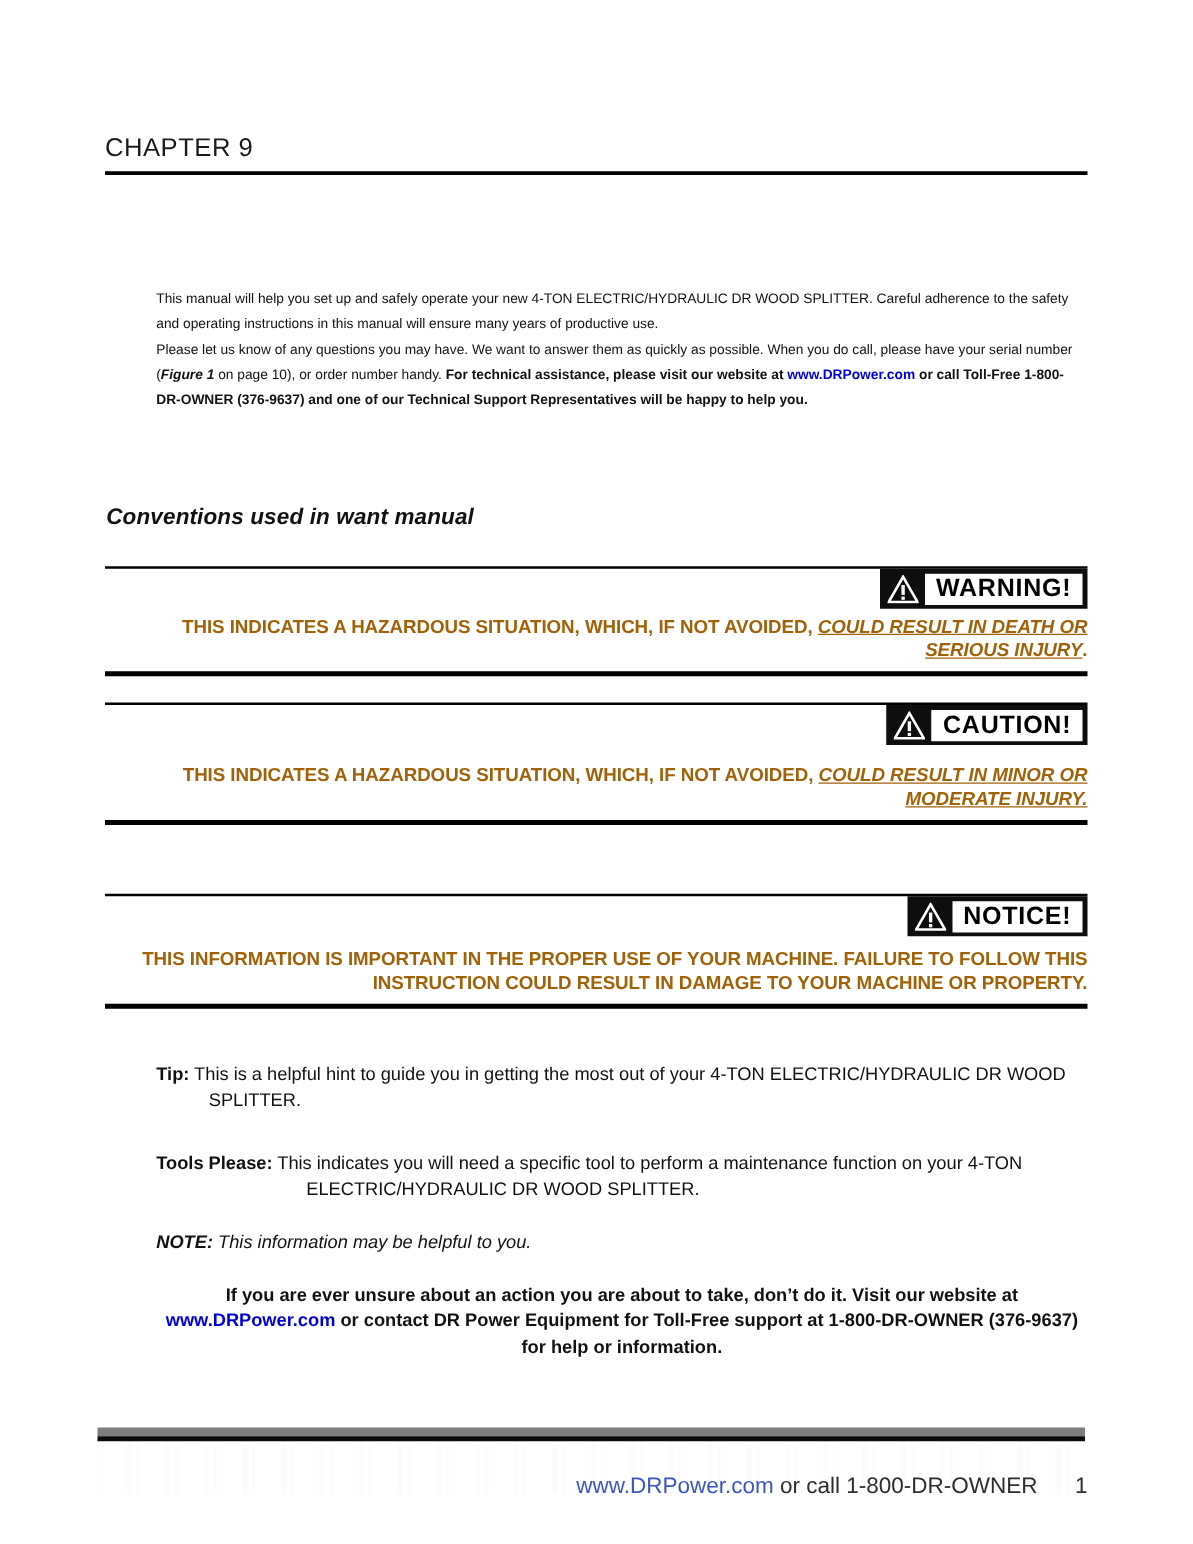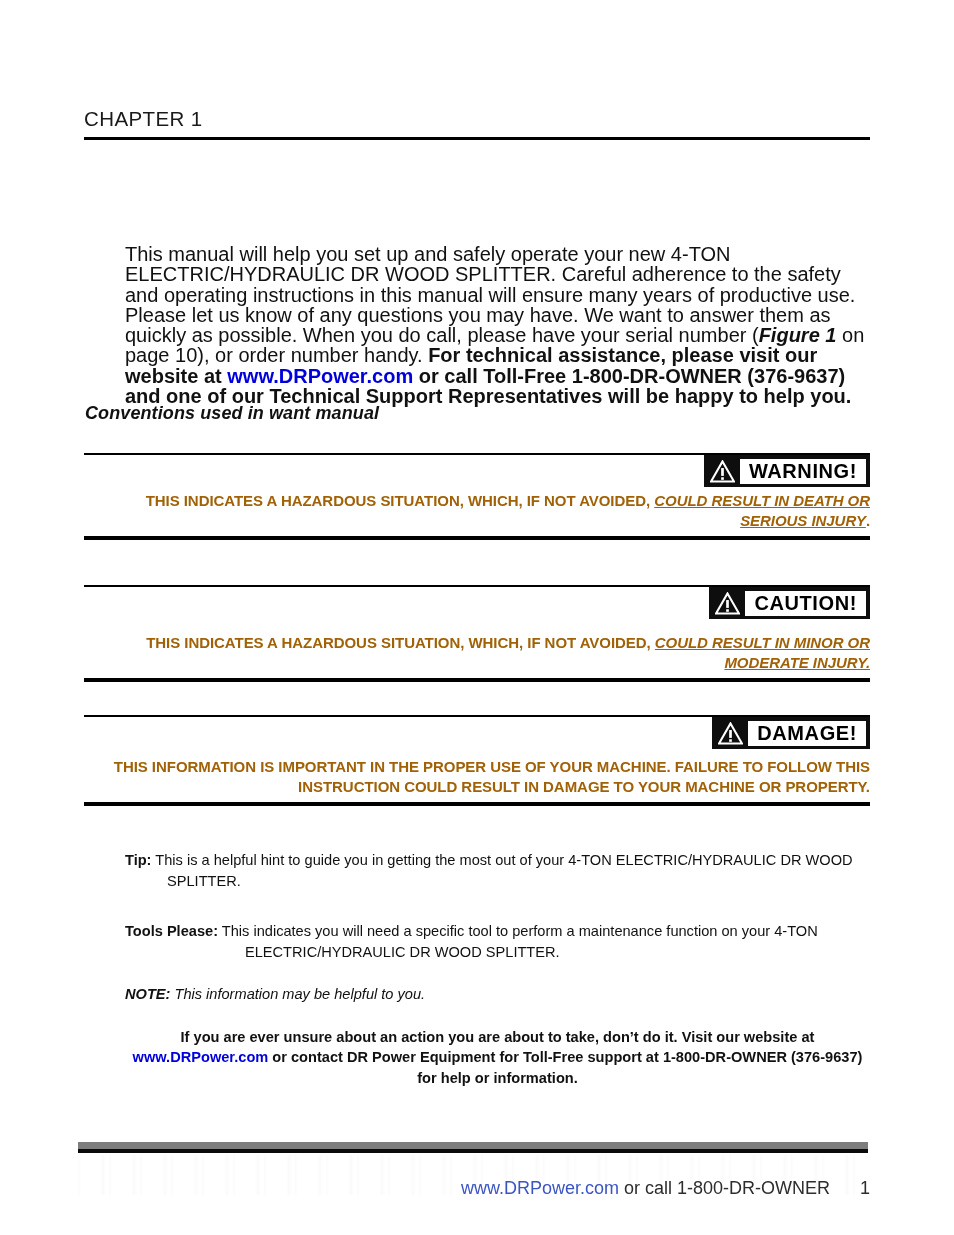--- a/index.html
+++ b/index.html
@@ -38,23 +38,23 @@
     margin-top: 6px;
     height: 3px;
     background: #000000;
     width: 100%;
   }
 
   
   .intro {
     position: absolute;
     left: 125px;
-    top: 244px;
+    top: 229px;
     width: 745px;
-    font-size: 20px;
+    font-size: 11px;
     line-height: 20.3px;
     color: #111111;
   }
   .intro p { margin: 0; }
   .intro .para2 { margin-top: 0px; }
   .b { font-weight: 700; }
   .bi { font-weight: 700; font-style: italic; }
   .link-blue { color: #0000dd; font-weight: 700; }
 
   
@@ -208,21 +208,21 @@
     background-size: 31px 100%;
     opacity: 0.55;
   }
 </style>
 </head>
 <body>
 
 <div class="page">
 
   <div class="chapter-head">
-    <div class="chapter-title">CHAPTER 1</div>
+    <div class="chapter-title">CHAPTER 9</div>
     <div class="chapter-rule"></div>
   </div>
 
   <div class="intro">
     <p>
       <span>This manual will help you set up and safely operate your new 4-TON ELECTRIC/HYDRAULIC DR WOOD SPLITTER. Careful adherence to the safety and operating instructions in this manual will ensure many years of productive use.</span>
     </p>
     <p class="para2">
       <span>Please let us know of any questions you may have.  We want to answer them as quickly as possible.  When you do call, please have your serial number (</span><span class="bi">Figure 1</span><span> on page 10), or order number handy.  </span><span class="b">For technical assistance, please visit our website at </span><span class="link-blue">www.DRPower.com</span><span class="b"> or call Toll-Free 1-800-DR-OWNER (376-9637) and one of our Technical Support Representatives will be happy to help you.</span>
     </p>
@@ -237,21 +237,21 @@
         <polygon points="13,1.5 25,22.5 1,22.5" fill="none" stroke="#ffffff" stroke-width="2.2" stroke-linejoin="miter"></polygon>
         <rect x="11.6" y="8.4" width="2.8" height="8.2" fill="#ffffff"></rect>
         <rect x="11.6" y="18.0" width="2.8" height="2.7" fill="#ffffff"></rect>
       </svg>
       <span class="word">WARNING!</span>
     </div>
     <div class="alert-body"><span>THIS INDICATES A HAZARDOUS SITUATION, WHICH, IF NOT AVOIDED, </span><span class="emph">COULD RESULT IN DEATH OR SERIOUS INJURY</span><span>.</span></div>
     <div class="alert-rule-bottom"></div>
   </div>
 
-  <div class="alert" style="top:585px;">
+  <div class="alert" style="top:562px;">
     <div class="alert-rule-top"></div>
     <div class="badge">
       <svg class="tri" viewBox="0 0 26 24">
         <polygon points="13,1.5 25,22.5 1,22.5" fill="none" stroke="#ffffff" stroke-width="2.2" stroke-linejoin="miter"></polygon>
         <rect x="11.6" y="8.4" width="2.8" height="8.2" fill="#ffffff"></rect>
         <rect x="11.6" y="18.0" width="2.8" height="2.7" fill="#ffffff"></rect>
       </svg>
       <span class="word">CAUTION!</span>
     </div>
     <div class="alert-body" style="margin-top:14px;"><span>THIS INDICATES A HAZARDOUS SITUATION, WHICH, IF NOT AVOIDED, </span><span class="emph">COULD RESULT IN MINOR OR MODERATE INJURY.</span><span></span></div>
@@ -259,21 +259,21 @@
   </div>
 
   <div class="alert" style="top:715px;">
     <div class="alert-rule-top"></div>
     <div class="badge">
       <svg class="tri" viewBox="0 0 26 24">
         <polygon points="13,1.5 25,22.5 1,22.5" fill="none" stroke="#ffffff" stroke-width="2.2" stroke-linejoin="miter"></polygon>
         <rect x="11.6" y="8.4" width="2.8" height="8.2" fill="#ffffff"></rect>
         <rect x="11.6" y="18.0" width="2.8" height="2.7" fill="#ffffff"></rect>
       </svg>
-      <span class="word">DAMAGE!</span>
+      <span class="word">NOTICE!</span>
     </div>
     <div class="alert-body" style="margin-top:8px;"><span>THIS INFORMATION IS IMPORTANT IN THE PROPER USE OF YOUR MACHINE.  FAILURE TO FOLLOW THIS INSTRUCTION COULD RESULT IN DAMAGE TO YOUR MACHINE OR PROPERTY.</span></div>
     <div class="alert-rule-bottom"></div>
   </div>
 
   <div class="tips">
 
     <div class="tip-row hang-tip">
       <span class="b">Tip:</span>
       <span>This is a helpful hint to guide you in getting the most out of your 4-TON ELECTRIC/HYDRAULIC DR WOOD SPLITTER.</span>

